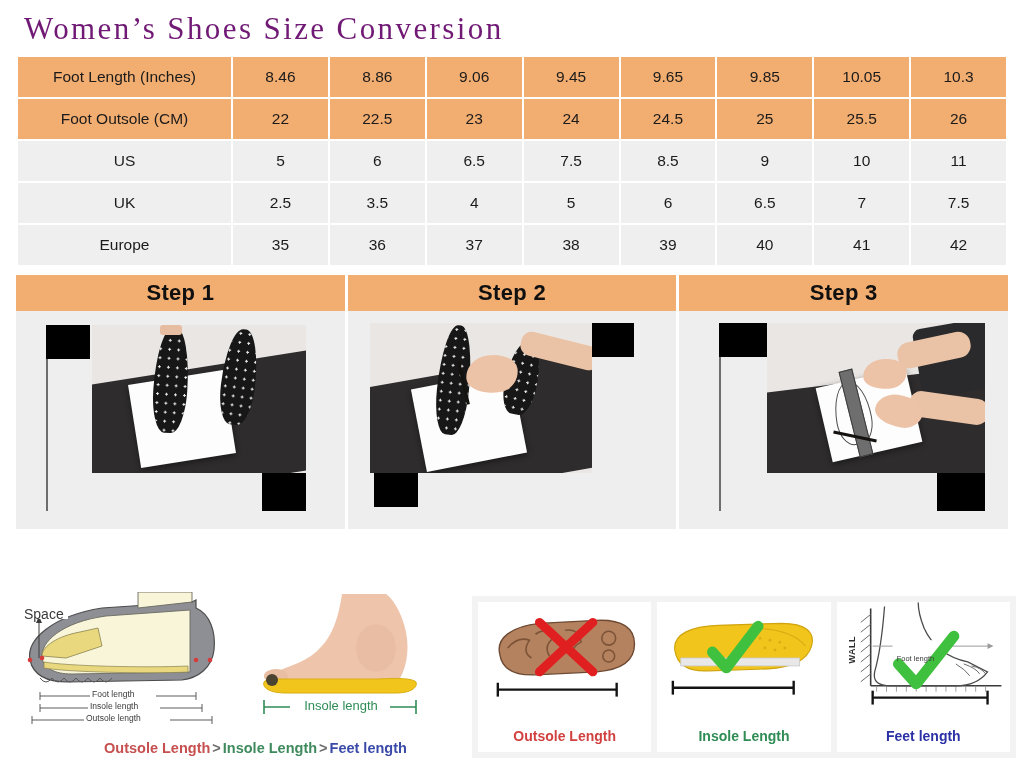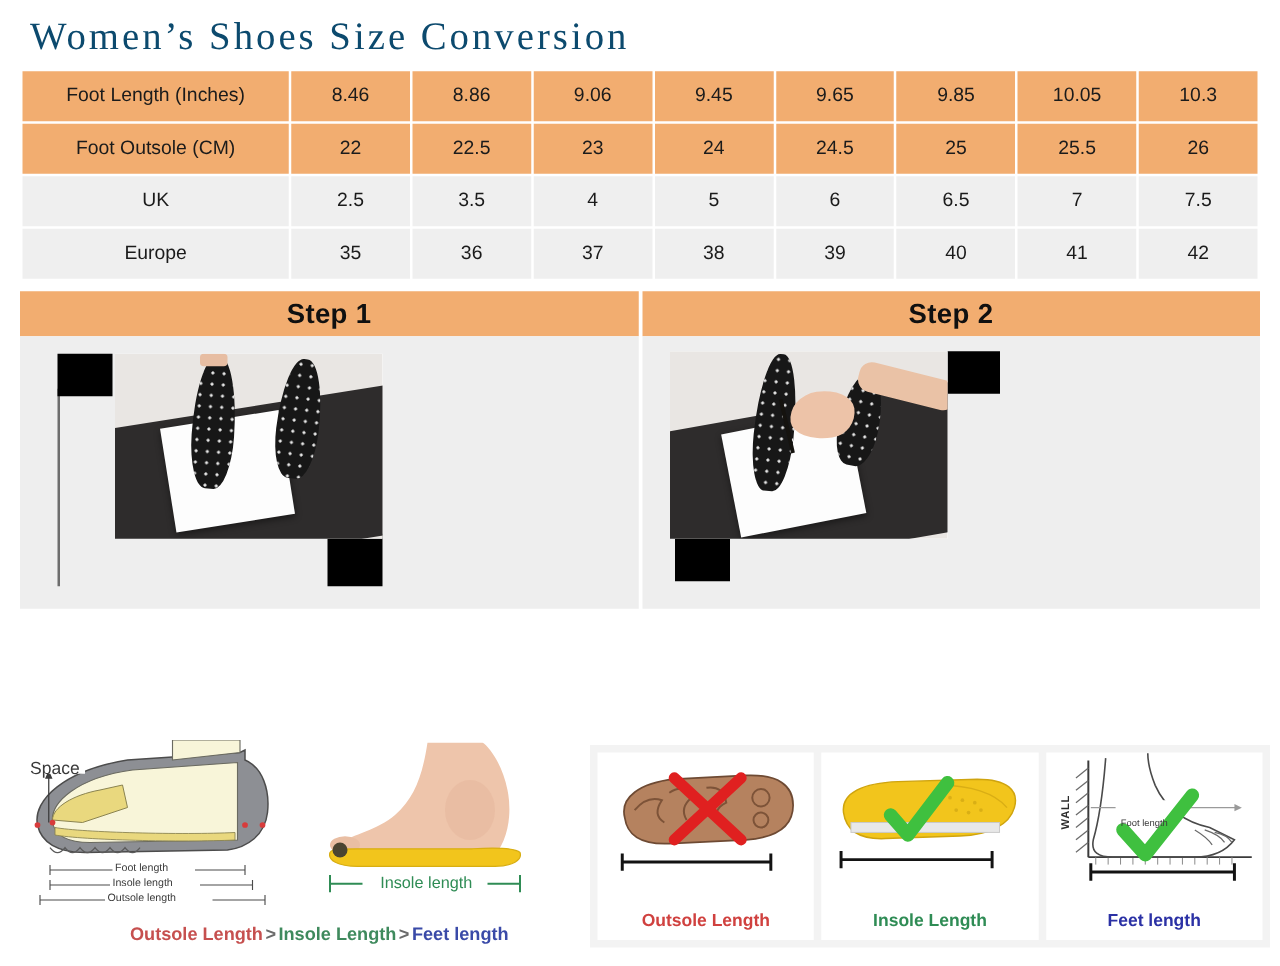--- a/index.html
+++ b/index.html
@@ -8,21 +8,21 @@
     background:#ffffff;
     font-family:"Liberation Sans", sans-serif;
     overflow:hidden;
     position:relative;
   }
   
   .title{
     font-family:"Liberation Serif", serif;
     font-size:31px;
     letter-spacing:2.4px;
-    color:#0c4a6e;
+    color:#701a75;
     padding:10px 0 6px 24px;
     line-height:1.25;
     white-space:nowrap;
   }
   
   .size-table{
     margin:0 16px;
     width:992px;
     border-collapse:separate;
     border-spacing:2px;
@@ -151,20 +151,31 @@
       <td>22</td>
       <td>22.5</td>
       <td>23</td>
       <td>24</td>
       <td>24.5</td>
       <td>25</td>
       <td>25.5</td>
       <td>26</td>
     </tr>
     <tr>
+      <td class="rowhead">US</td>
+      <td>5</td>
+      <td>6</td>
+      <td>6.5</td>
+      <td>7.5</td>
+      <td>8.5</td>
+      <td>9</td>
+      <td>10</td>
+      <td>11</td>
+    </tr>
+    <tr>
       <td class="rowhead">UK</td>
       <td>2.5</td>
       <td>3.5</td>
       <td>4</td>
       <td>5</td>
       <td>6</td>
       <td>6.5</td>
       <td>7</td>
       <td>7.5</td>
     </tr>
@@ -212,20 +223,41 @@
         <div class="paper" style="left:48px;top:56px;width:102px;height:84px;transform:rotate(-11deg);"></div>
         <div class="sock" style="left:68px;top:2px;width:32px;height:110px;transform:rotate(6deg);"></div>
         <div class="sock" style="left:136px;top:18px;width:32px;height:74px;transform:rotate(12deg);"></div>
         <div class="arm" style="left:150px;top:16px;width:80px;height:24px;transform:rotate(14deg);border-radius:10px;"></div>
         <div class="hand" style="left:96px;top:32px;width:52px;height:38px;transform:rotate(-8deg);"></div>
         <div class="pen" style="left:92px;top:38px;width:3px;height:44px;transform:rotate(-13deg);"></div>
       </div>
     </div>
   </div>
 
+  <div class="step-col">
+    <div class="step-head">Step 3</div>
+    <div class="step-body">
+      <div class="vline" style="left:40px;top:44px;height:156px;"></div>
+      <div class="blk" style="left:40px;top:12px;width:48px;height:34px;"></div>
+      <div class="blk" style="left:258px;top:158px;width:48px;height:42px;"></div>
+      <div class="photo" style="left:88px;top:12px;width:218px;height:150px;">
+        <div class="wallbg"></div>
+        <div class="floor" style="left:-10px;top:56px;width:240px;height:110px;transform:skewY(-7deg);"></div>
+        <div class="shirt" style="left:150px;top:0px;width:80px;height:70px;transform:rotate(-10deg);border-radius:8px;"></div>
+        <div class="paper" style="left:56px;top:54px;width:92px;height:76px;transform:rotate(-13deg);"></div>
+        <div class="trace" style="left:68px;top:58px;width:34px;height:62px;transform:rotate(-10deg);"></div>
+        <div class="ruler" style="left:82px;top:46px;width:12px;height:86px;transform:rotate(-14deg);"></div>
+        <div class="arm" style="left:130px;top:14px;width:74px;height:26px;transform:rotate(-12deg);border-radius:12px;"></div>
+        <div class="hand" style="left:96px;top:36px;width:44px;height:30px;transform:rotate(-6deg);"></div>
+        <div class="arm" style="left:142px;top:72px;width:80px;height:26px;transform:rotate(8deg);border-radius:12px;"></div>
+        <div class="hand" style="left:108px;top:72px;width:48px;height:32px;transform:rotate(10deg);"></div>
+        <div class="pen" style="left:66px;top:112px;width:44px;height:3px;transform:rotate(12deg);"></div>
+      </div>
+    </div>
+  </div>
 </div>
 
 <div class="bottom">
 
   <div class="shoe-wrap">
     <svg width="240" height="140" viewBox="0 0 240 140">
 
       <path d="M24 68 C20 48 46 24 96 16 L186 10 L190 8 L190 16 C204 22 210 40 208 58 C206 76 192 86 176 88 L62 90 C40 90 27 82 24 68 Z" fill="#8d8f94" stroke="#4c4c4c" stroke-width="1.2"></path>
 
       <path d="M36 66 C34 50 56 30 100 24 L184 18 L184 80 L66 82 C48 82 38 76 36 66 Z" fill="#f8f5d9" stroke="#6a6a60" stroke-width=".9"></path>

